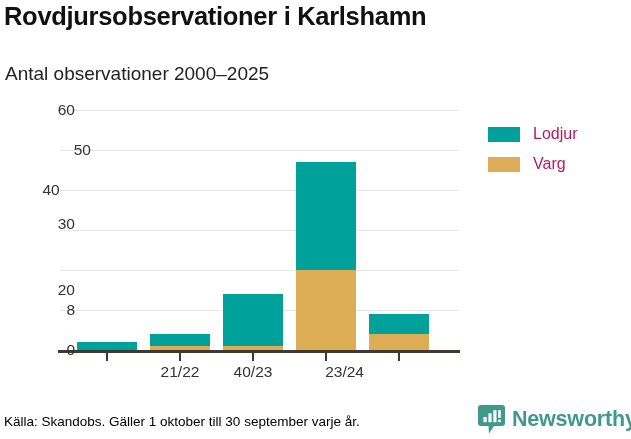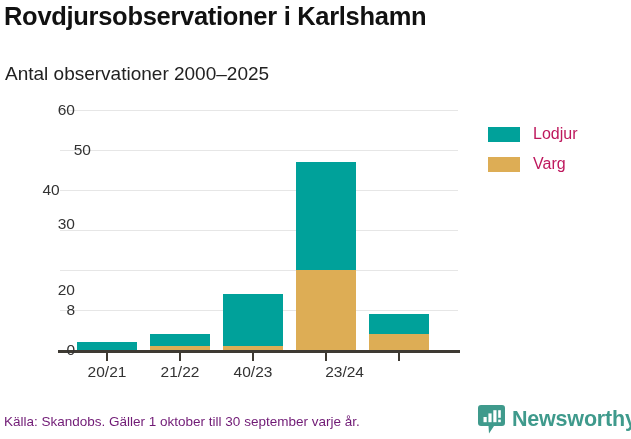--- a/index.html
+++ b/index.html
@@ -137,21 +137,21 @@
     white-space: nowrap;
     line-height: 24px;
   }
 
   
   .footer-note {
     position: absolute;
     left: 4px;
     top: 414px;
     font-size: 13.5px;
-    color: #701a75;
+    color: #000000;
     white-space: nowrap;
   }
 
   .brand {
     position: absolute;
     left: 478px;
     top: 404px;
     width: 150px;
     height: 32px;
   }
@@ -194,21 +194,20 @@
       <div class="gridline" style="top: 190px;"></div>
       <div class="ytick-label" style="top: 182px; text-align: center;">40</div>
       <div class="gridline" style="top: 150px;"></div>
       <div class="ytick-label" style="top: 142px; margin-left: 16px;">50</div>
       <div class="gridline" style="top: 110px;"></div>
       <div class="ytick-label" style="top: 102px;">60</div>
       <div class="bar-stack" style="left: 77px; top: 0px; height: 350px;">
         <div class="bar-seg" style="background: rgb(0, 161, 154); height: 8px; top: 342px;"></div>
       </div>
       <div class="xtick" style="left: 106px;"></div>
-      <div class="xtick-label" style="left: 69px;">20/21</div>
       <div class="bar-stack" style="left: 150px; top: 0px; height: 350px;">
         <div class="bar-seg" style="background: rgb(221, 173, 85); height: 4px; top: 346px;"></div>
         <div class="bar-seg" style="background: rgb(0, 161, 154); height: 12px; top: 334px;"></div>
       </div>
       <div class="xtick" style="left: 179px;"></div>
       <div class="xtick-label" style="left: 142px;">21/22</div>
       <div class="bar-stack" style="left: 223px; top: 0px; height: 350px;">
         <div class="bar-seg" style="background: rgb(221, 173, 85); height: 4px; top: 346px;"></div>
         <div class="bar-seg" style="background: rgb(0, 161, 154); height: 52px; top: 294px;"></div>
       </div>

